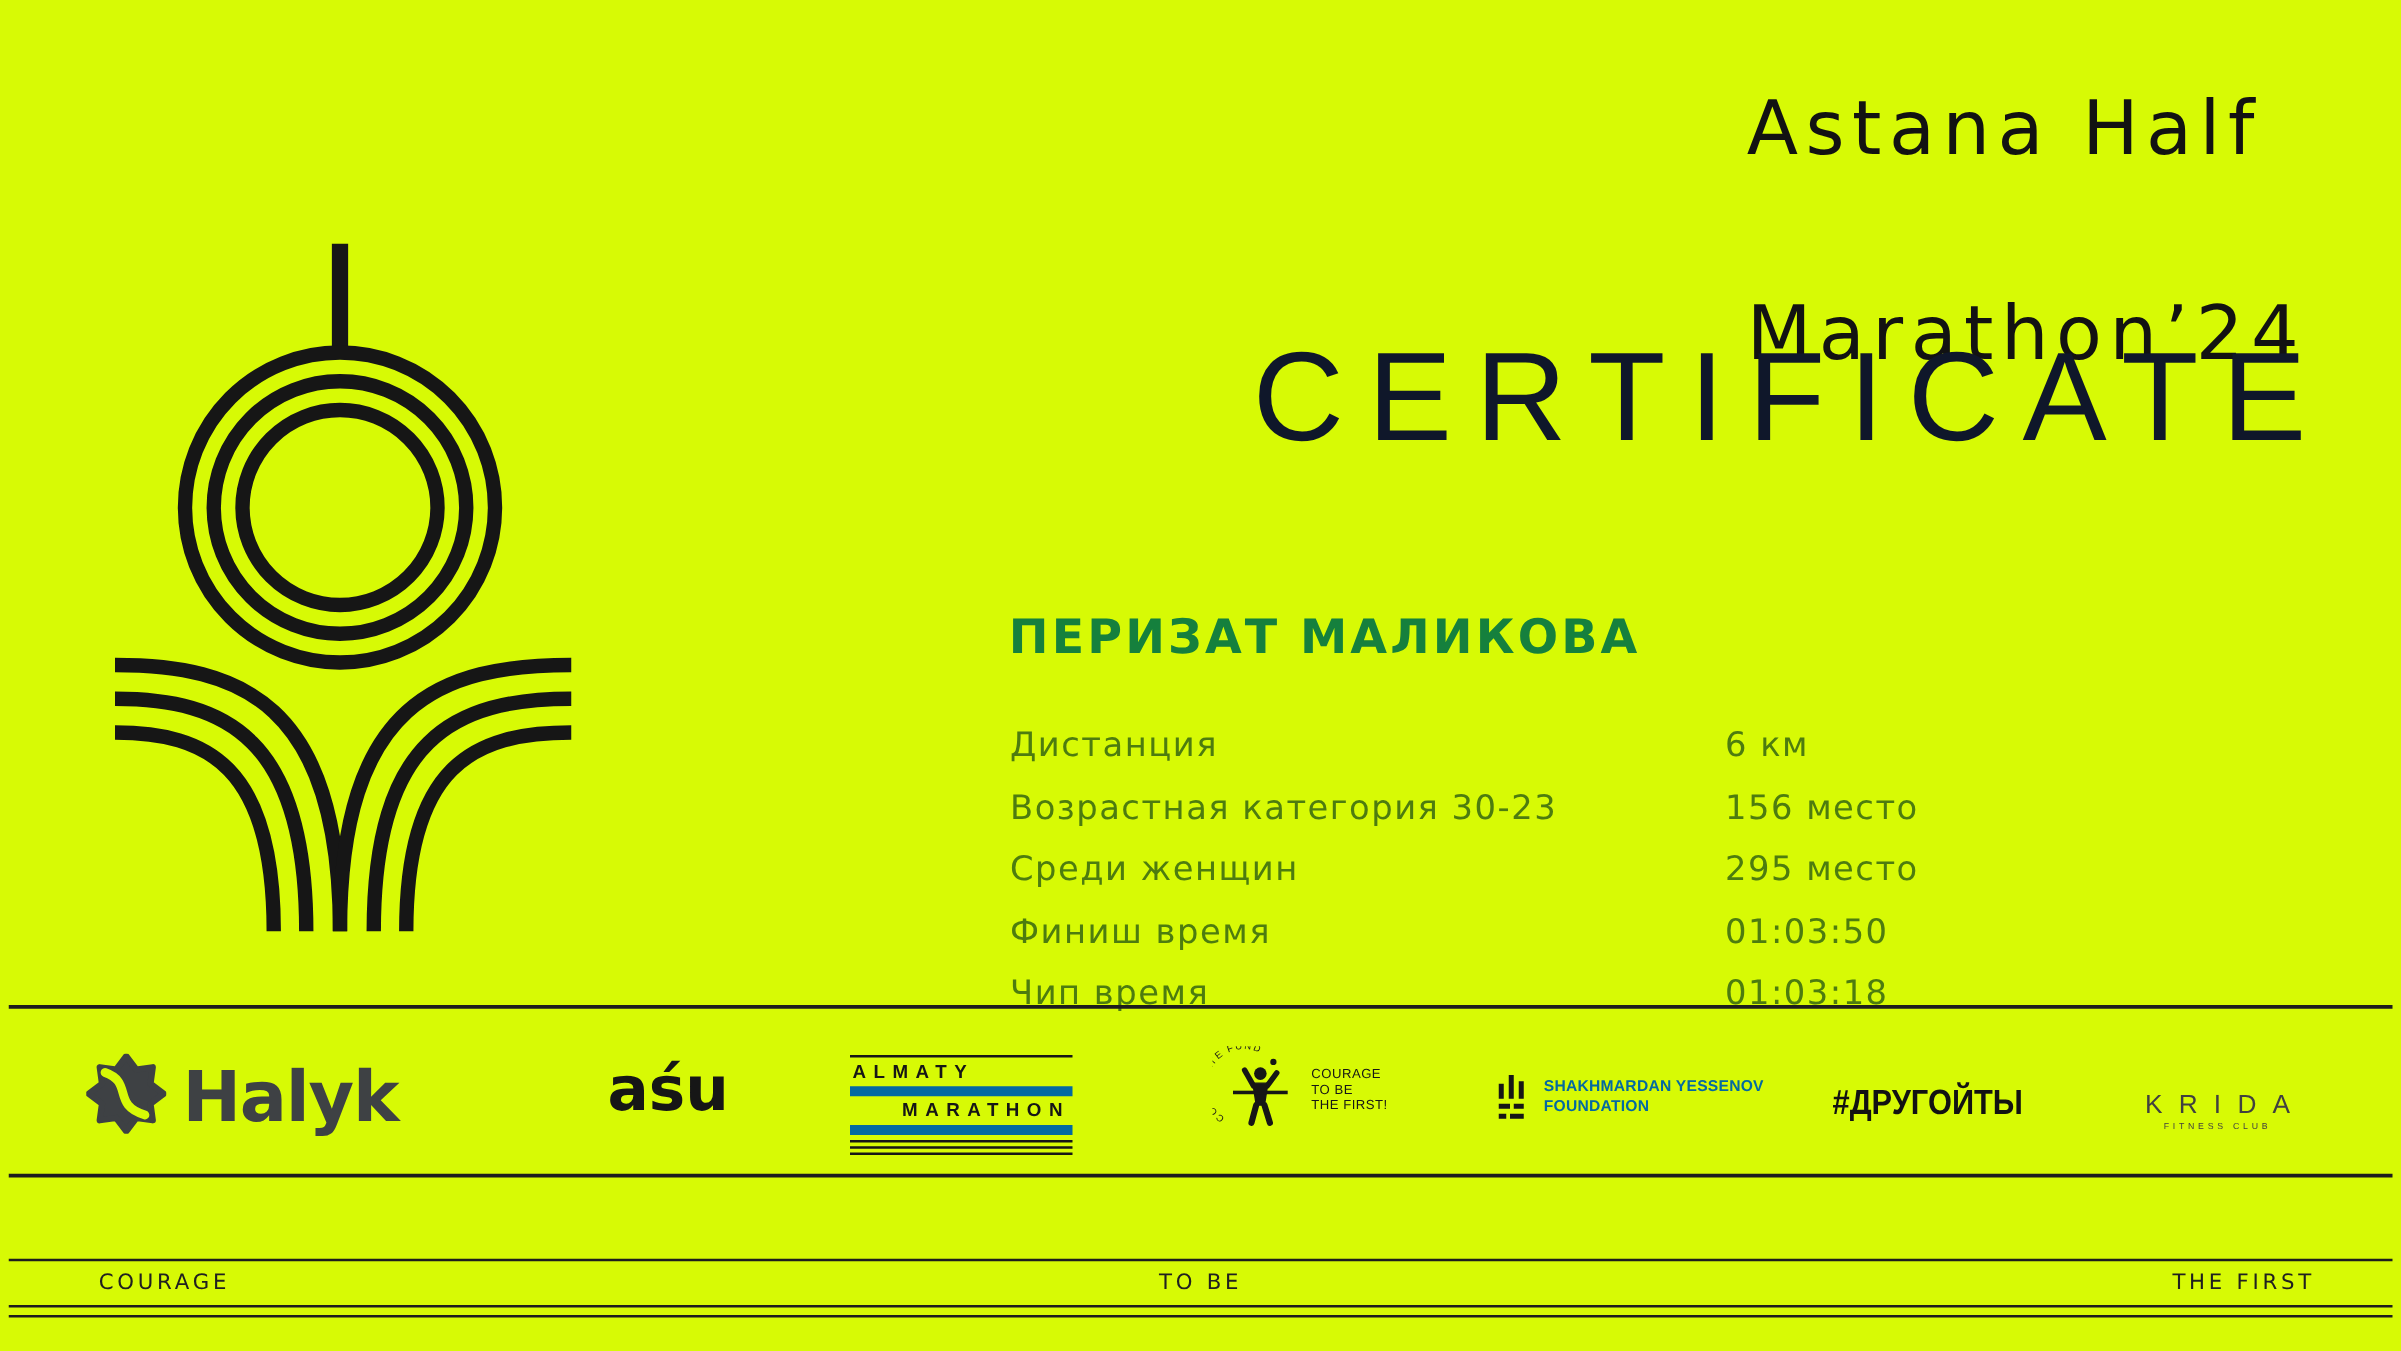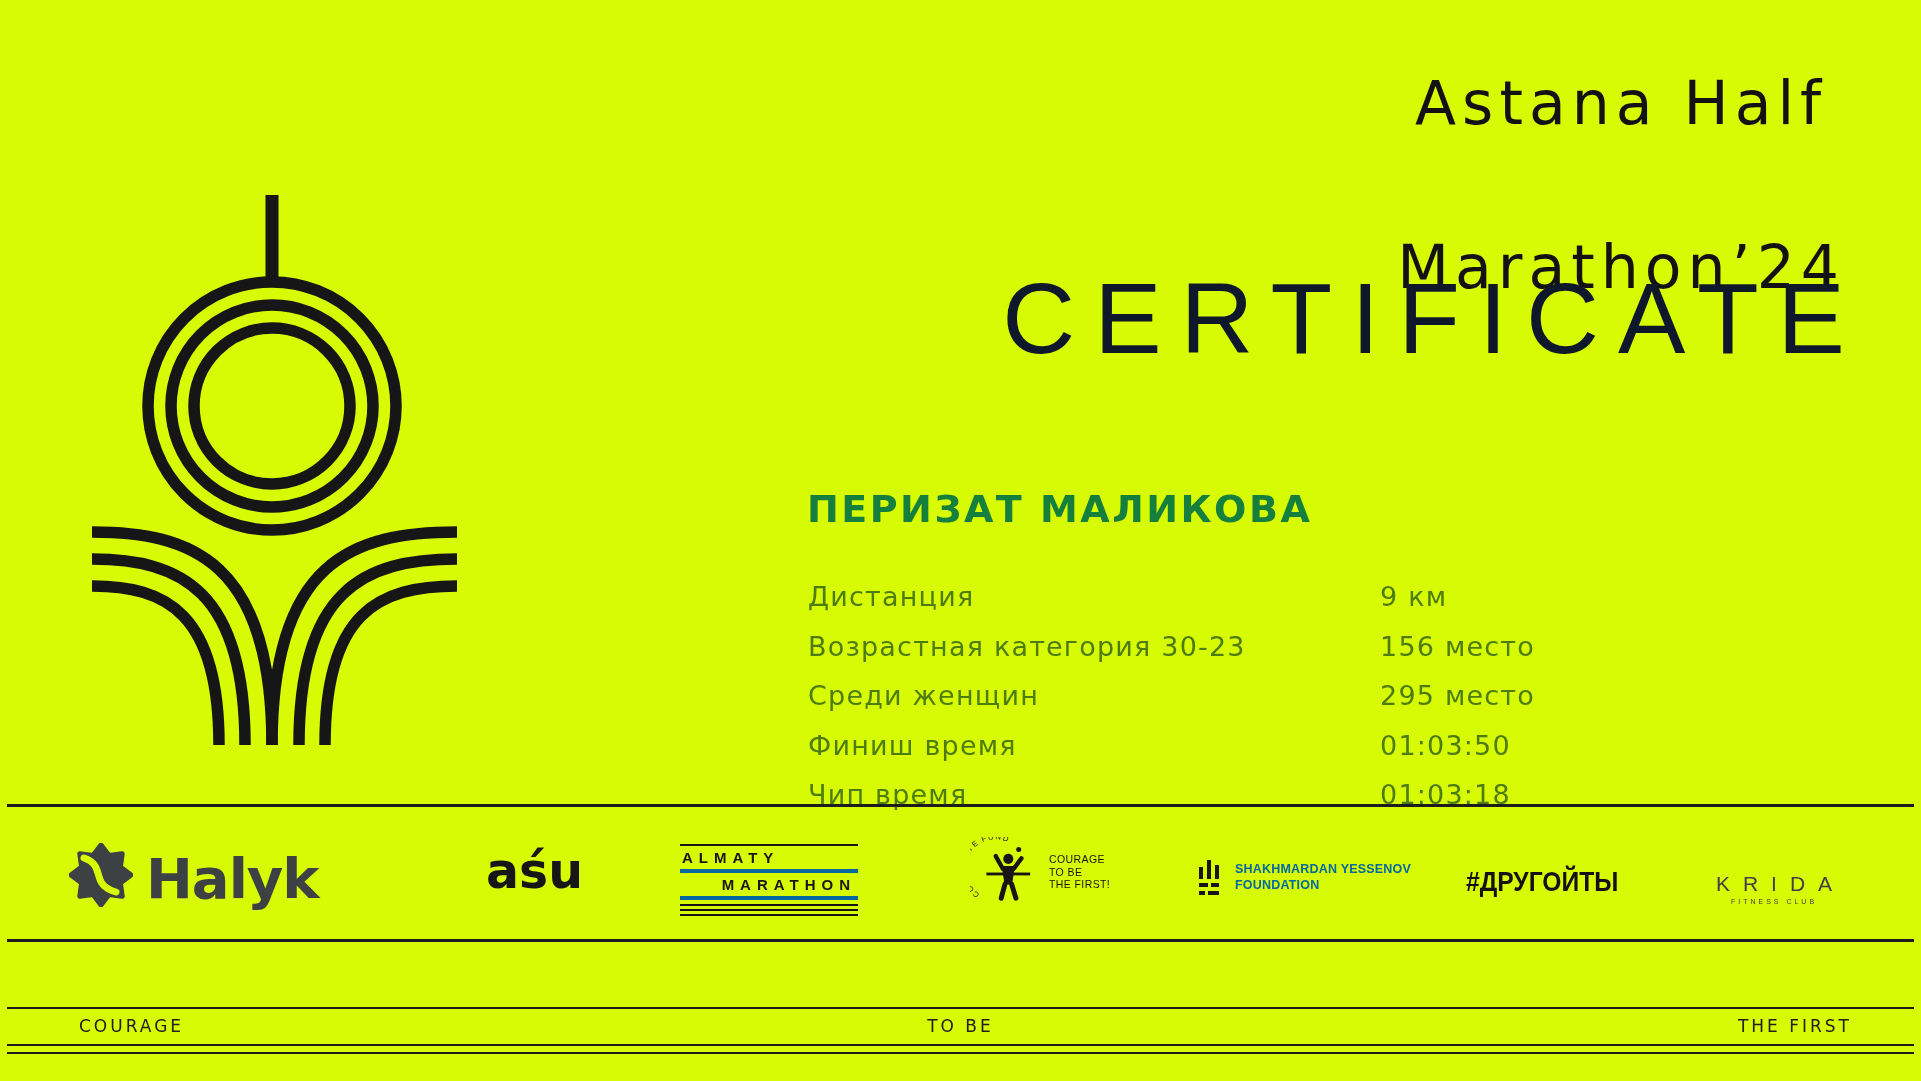--- a/index.html
+++ b/index.html
@@ -3,21 +3,21 @@
 <meta charset="utf-8">
 <style>
   html,body{margin:0;padding:0;background:#9aa000;}
   .cert{
     position:relative;width:1921px;height:1081px;overflow:hidden;
     background:#D7FA05;color:#1b1b1b;
     font-family:"DejaVu Sans","Liberation Sans",sans-serif;
   }
   
   .event-title{
-    position:absolute;top:62px;right:76px;text-align:center;
+    position:absolute;top:62px;right:76px;text-align:left;
     font-size:60px;line-height:82px;letter-spacing:6px;color:#121212;white-space:pre-line;margin-left:32px;
   }
   .cert-heading{
     position:absolute;top:268px;right:57px;
     font-size:101px;line-height:101px;letter-spacing:19px;color:#0f172a;
     font-family:"Liberation Sans",sans-serif;
   }
   
   .participant-name{
     position:absolute;left:807px;top:487px;
@@ -37,21 +37,21 @@
   .rule.r3{top:1007px;}
   .rule.r4{top:1044px;}
   .rule.r5{top:1052px;}
   
   .sponsor-band{position:absolute;left:7px;top:807px;width:1907px;height:132px;}
   .sponsor{position:absolute;}
   .halyk{left:62px;top:36px;display:flex;align-items:flex-end;gap:13px;color:#3E4144;}
   .halyk-word{font-size:56px;font-weight:bold;letter-spacing:-1px;line-height:1;}
   .asu{left:479px;top:40px;font-size:49px;font-weight:bold;color:#161616;line-height:1;}
   .almaty{left:673px;top:37px;width:178px;font-family:"Liberation Sans",sans-serif;color:#161616;}
-  .am-row{font-size:15px;font-weight:bold;letter-spacing:6px;line-height:15px;padding:4px 0 4px 2px;border-bottom:4px solid #0369a1;}
+  .am-row{font-size:15px;font-weight:bold;letter-spacing:6px;line-height:15px;padding:4px 0 4px 2px;border-bottom:8px solid #0369a1;}
   .am-row.first{border-top:2px solid #161616;}
   .am-row.right{text-align:right;padding-right:2px;}
   .am-line{height:2px;background:#161616;margin-top:4px;}
   .am-line.tight{margin-top:3px;}
   .fund{left:963px;top:30px;display:flex;align-items:center;gap:9px;color:#161616;}
   .fund-slogan{font-size:10.5px;line-height:1.2;letter-spacing:0.4px;font-family:"Liberation Sans",sans-serif;white-space:pre-line;}
   .yessenov{left:1191px;top:50px;display:flex;align-items:center;gap:14px;color:#0369a1;}
   .yessenov-text{font-size:12.5px;font-weight:bold;line-height:1.25;font-family:"Liberation Sans",sans-serif;letter-spacing:0.2px;white-space:pre-line;}
   .drugoity{left:1459px;top:61px;font-size:28px;font-weight:bold;color:#121212;
     transform:scaleX(0.88);transform-origin:left center;letter-spacing:0px;line-height:1;
@@ -88,21 +88,21 @@
   <div class="event-title"><span>Astana Half</span><br>
     <span>Marathon’24</span></div>
 
   <div class="cert-heading">CERTIFICATE</div>
 
   <div class="participant-name">ПЕРИЗАТ МАЛИКОВА</div>
 
   <div class="stats">
     <div class="stat-row">
       <div class="stat-label">Дистанция</div>
-      <div class="stat-value">9 км</div>
+      <div class="stat-value">6 км</div>
     </div>
     <div class="stat-row">
       <div class="stat-label">Возрастная категория 30-23</div>
       <div class="stat-value">156 место</div>
     </div>
     <div class="stat-row">
       <div class="stat-label">Среди женщин</div>
       <div class="stat-value">295 место</div>
     </div>
     <div class="stat-row">

